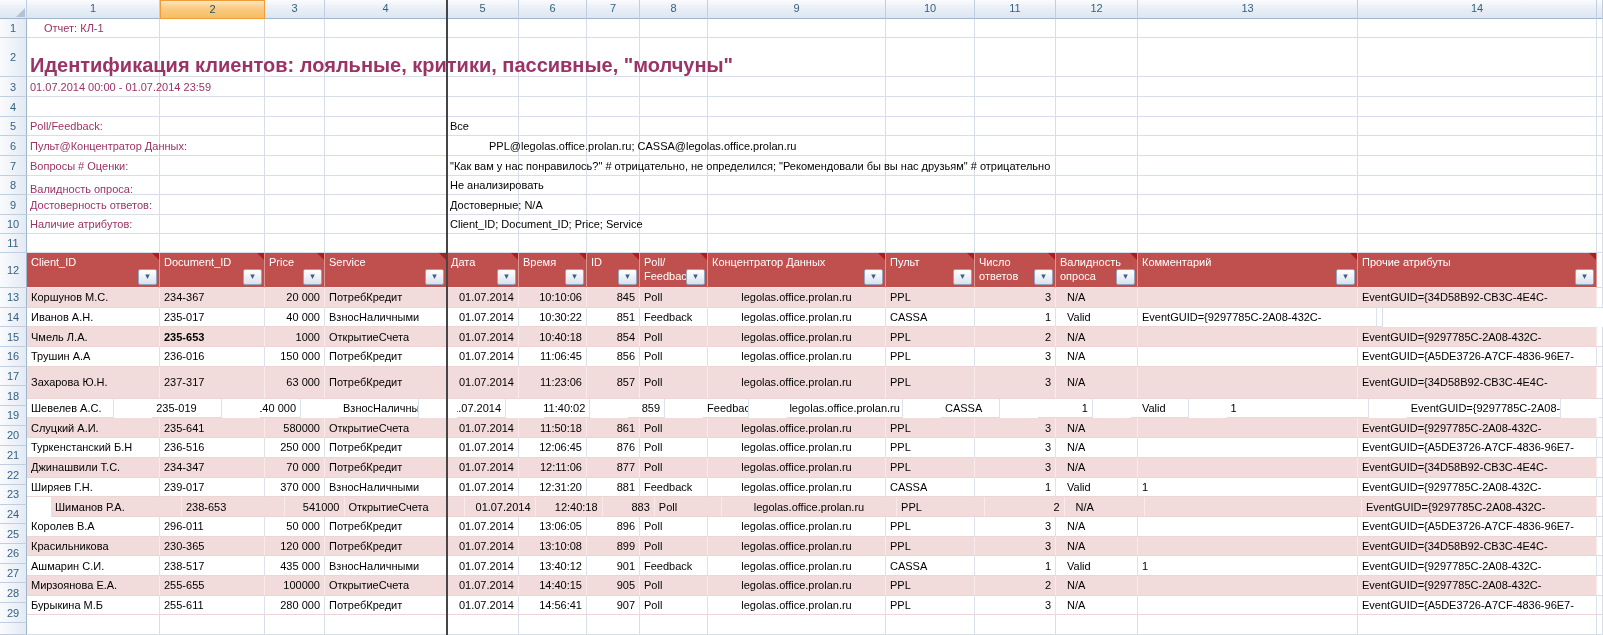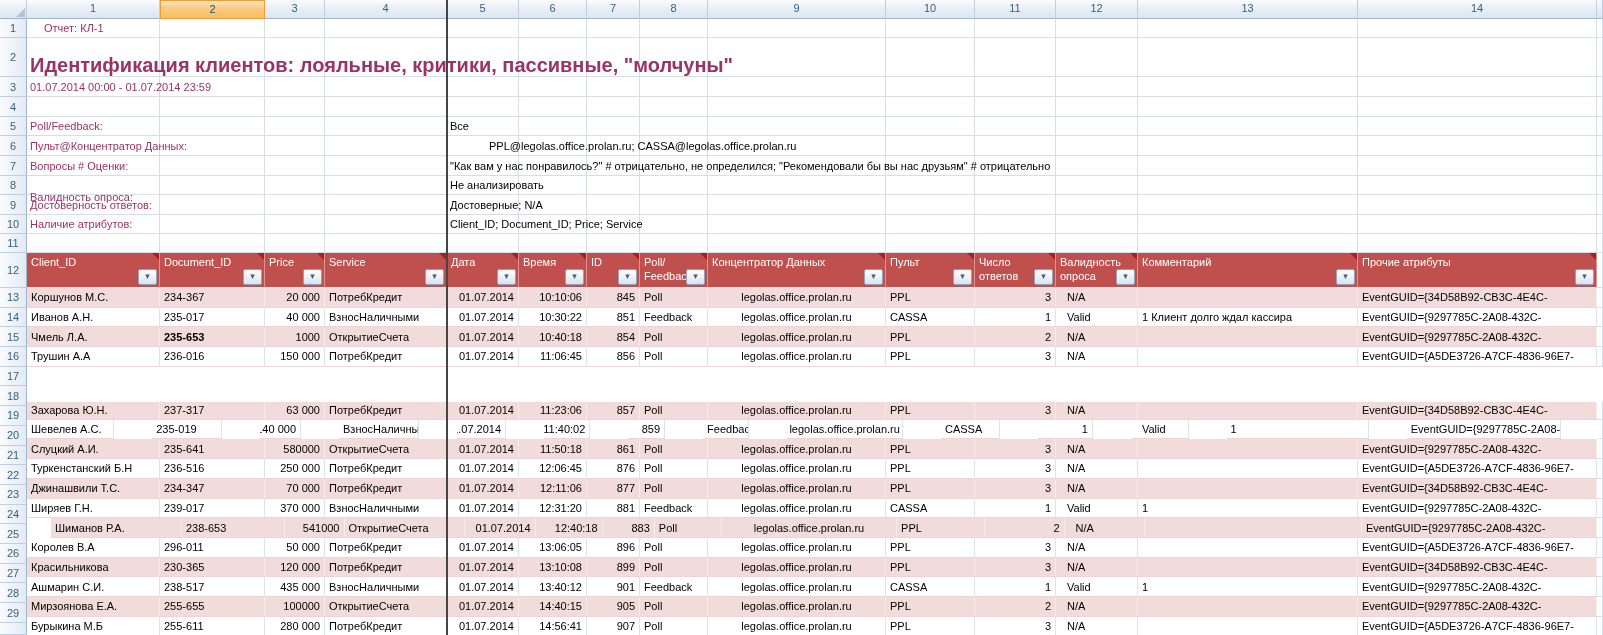--- a/index.html
+++ b/index.html
@@ -392,21 +392,20 @@
         <div class="td ar" style="width: 60px;">40 000</div>
         <div class="td al" style="width: 122px;">ВзносНаличными</div>
         <div class="td ar" style="width: 72px;">01.07.2014</div>
         <div class="td ar" style="width: 68px;">10:30:22</div>
         <div class="td ar" style="width: 53px;">851</div>
         <div class="td al" style="width: 68px;">Feedback</div>
         <div class="td ac" style="width: 178px;">legolas.office.prolan.ru</div>
         <div class="td al" style="width: 89px;">CASSA</div>
         <div class="td ar" style="width: 81px;">1</div>
         <div class="td li" style="width: 82px;">Valid</div>
-        <div class="td al" style="width: 220px;">1 Клиент долго ждал кассира</div>
         <div class="td al" style="width: 239px;">EventGUID={9297785C-2A08-432C-</div>
         <div class="gcell" style="width: 6px;"></div>
       </div>
       <div class="grow drow band" style="height: 19.7px;">
         <div class="td al" style="width: 133px;">Чмель Л.А.</div>
         <div class="td al" style="width: 105px; font-weight: bold;">235-653</div>
         <div class="td ar" style="width: 60px;">1000</div>
         <div class="td al" style="width: 122px;">ОткрытиеСчета</div>
         <div class="td ar" style="width: 72px;">01.07.2014</div>
         <div class="td ar" style="width: 68px;">10:40:18</div>
@@ -430,21 +429,21 @@
         <div class="td ar" style="width: 53px;">856</div>
         <div class="td al" style="width: 68px;">Poll</div>
         <div class="td ac" style="width: 178px;">legolas.office.prolan.ru</div>
         <div class="td al" style="width: 89px;">PPL</div>
         <div class="td ar" style="width: 81px;">3</div>
         <div class="td li" style="width: 82px;">N/A</div>
         <div class="td al" style="width: 220px;"></div>
         <div class="td al" style="width: 239px;">EventGUID={A5DE3726-A7CF-4836-96E7-</div>
         <div class="gcell" style="width: 6px;"></div>
       </div>
-      <div class="grow drow band" style="height: 18px; margin-top: 35px;">
+      <div class="grow drow band" style="height: 32px;">
         <div class="td al" style="width: 133px;">Захарова Ю.Н.</div>
         <div class="td al" style="width: 105px;">237-317</div>
         <div class="td ar" style="width: 60px;">63 000</div>
         <div class="td al" style="width: 122px;">ПотребКредит</div>
         <div class="td ar" style="width: 72px;">01.07.2014</div>
         <div class="td ar" style="width: 68px;">11:23:06</div>
         <div class="td ar" style="width: 53px;">857</div>
         <div class="td al" style="width: 68px;">Poll</div>
         <div class="td ac" style="width: 178px;">legolas.office.prolan.ru</div>
         <div class="td al" style="width: 89px;">PPL</div>
@@ -680,21 +679,21 @@
   <div class="ovl magenta" id="report-code" style="left:44px;top:19px;height:19px;line-height:19px;">Отчет: КЛ-1</div>
   <div class="ovl magenta" id="report-title" style="left:30px;top:38px;height:39px;">Идентификация клиентов: лояльные, критики, пассивные, "молчуны"</div>
   <div class="ovl magenta" id="report-period" style="left:30px;top:77px;height:20px;line-height:20px;">01.07.2014 00:00 - 01.07.2014 23:59</div>
   <div id="params-layer">
       <div class="ovl magenta" style="left: 30px; top: 117px; height: 19px; line-height: 19px;">Poll/Feedback:</div>
       <div class="ovl" style="left: 450px; top: 117px; height: 19px; line-height: 19px; color: rgb(0, 0, 0);">Все</div>
       <div class="ovl magenta" style="left: 30px; top: 136px; height: 20px; line-height: 20px;">Пульт@Концентратор Данных:</div>
       <div class="ovl" style="left: 450px; top: 136px; height: 20px; line-height: 20px; color: rgb(0, 0, 0); padding-left: 39px;">PPL@legolas.office.prolan.ru; CASSA@legolas.office.prolan.ru</div>
       <div class="ovl magenta" style="left: 30px; top: 156px; height: 20px; line-height: 20px;">Вопросы # Оценки:</div>
       <div class="ovl" style="left: 450px; top: 156px; height: 20px; line-height: 20px; color: rgb(0, 0, 0);">"Как вам у нас понравилось?" # отрицательно, не определился; "Рекомендовали бы вы нас друзьям" # отрицательно</div>
-      <div class="ovl magenta" style="left: 30px; top: 188px; height: 19px; line-height: 19px;">Валидность опроса:</div>
+      <div class="ovl magenta" style="left: 30px; top: 180px; height: 19px; line-height: 19px;">Валидность опроса:</div>
       <div class="ovl" style="left: 450px; top: 176px; height: 19px; line-height: 19px; color: rgb(0, 0, 0);">Не анализировать</div>
       <div class="ovl magenta" style="left: 30px; top: 195px; height: 20px; line-height: 20px;">Достоверность ответов:</div>
       <div class="ovl" style="left: 450px; top: 195px; height: 20px; line-height: 20px; color: rgb(0, 0, 0);">Достоверные; N/A</div>
       <div class="ovl magenta" style="left: 30px; top: 215px; height: 19px; line-height: 19px;">Наличие атрибутов:</div>
       <div class="ovl" style="left: 450px; top: 215px; height: 19px; line-height: 19px; color: rgb(0, 0, 0);">Client_ID; Document_ID; Price; Service</div>
     </div>
 
   <div id="pbline"></div>
 </div>
 

